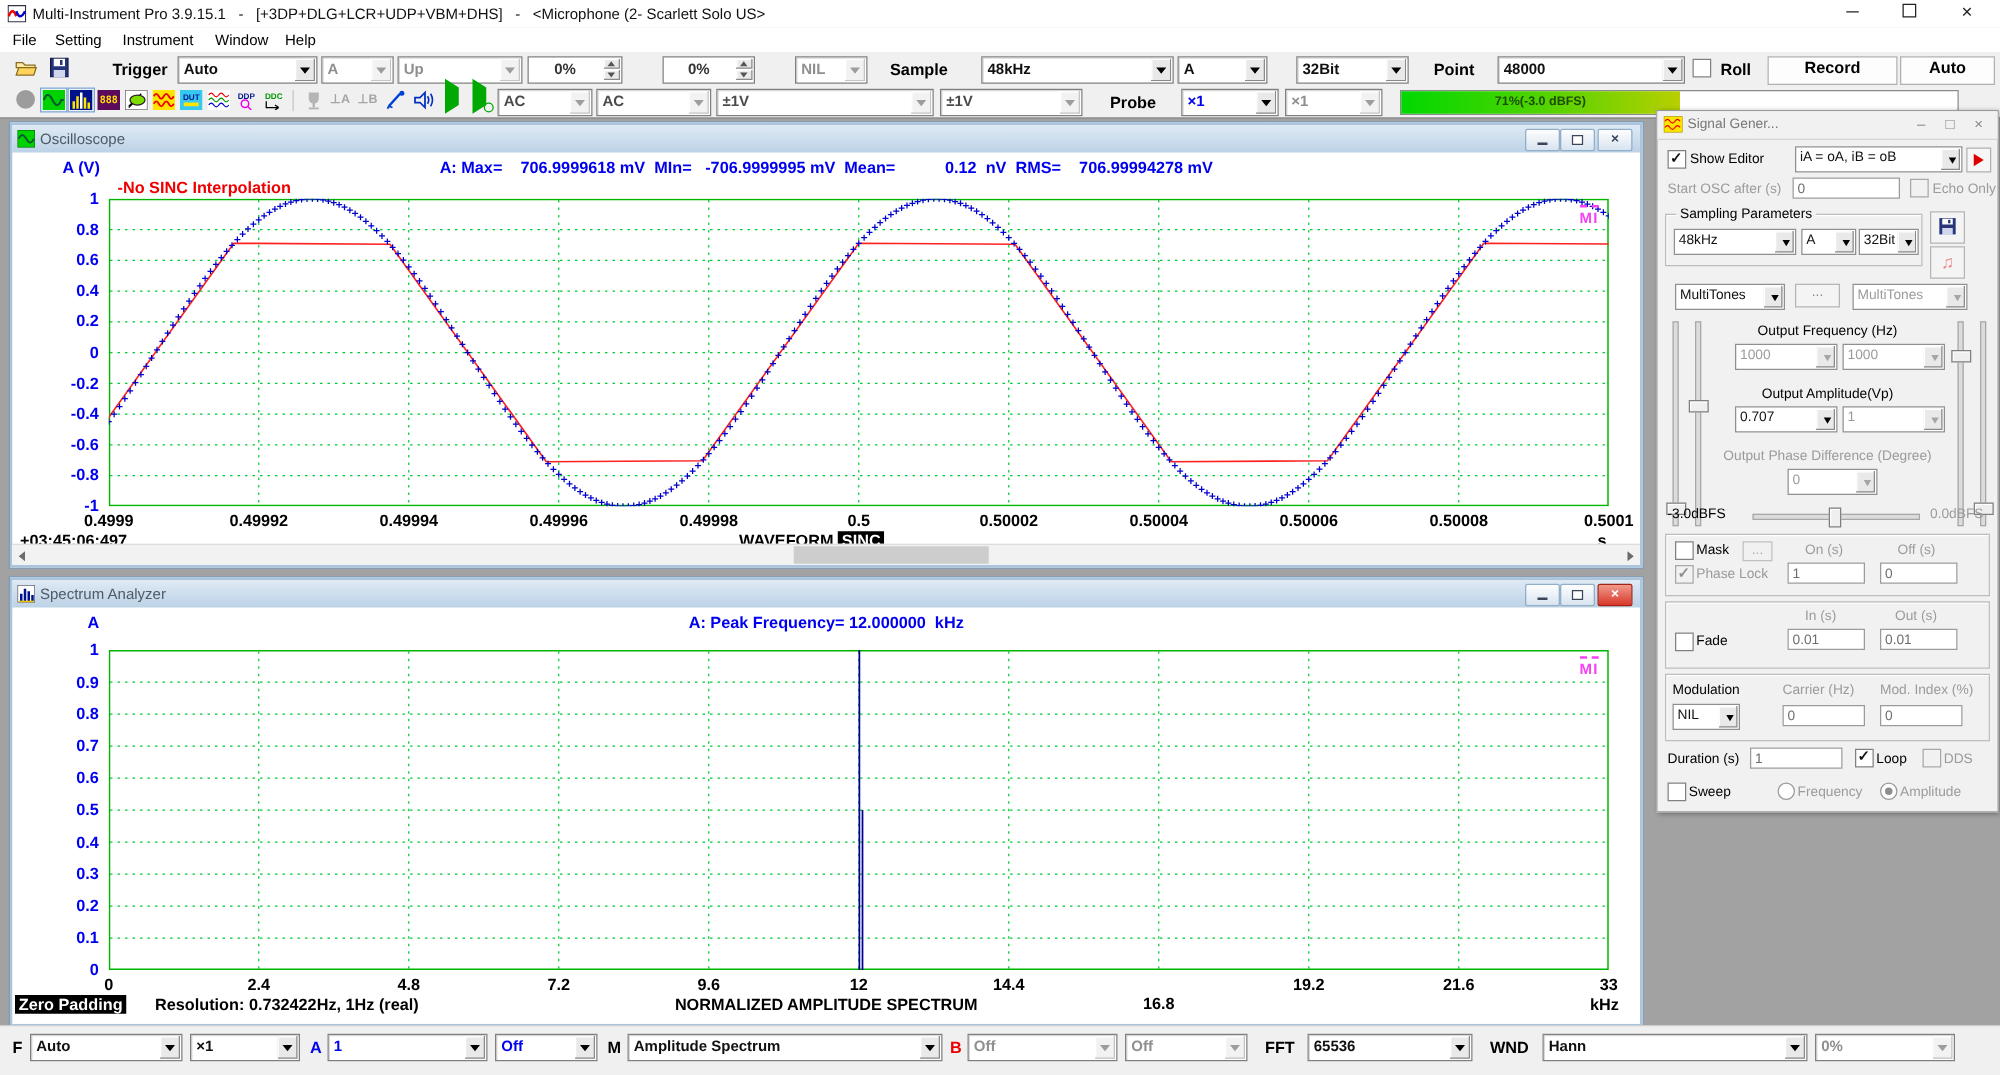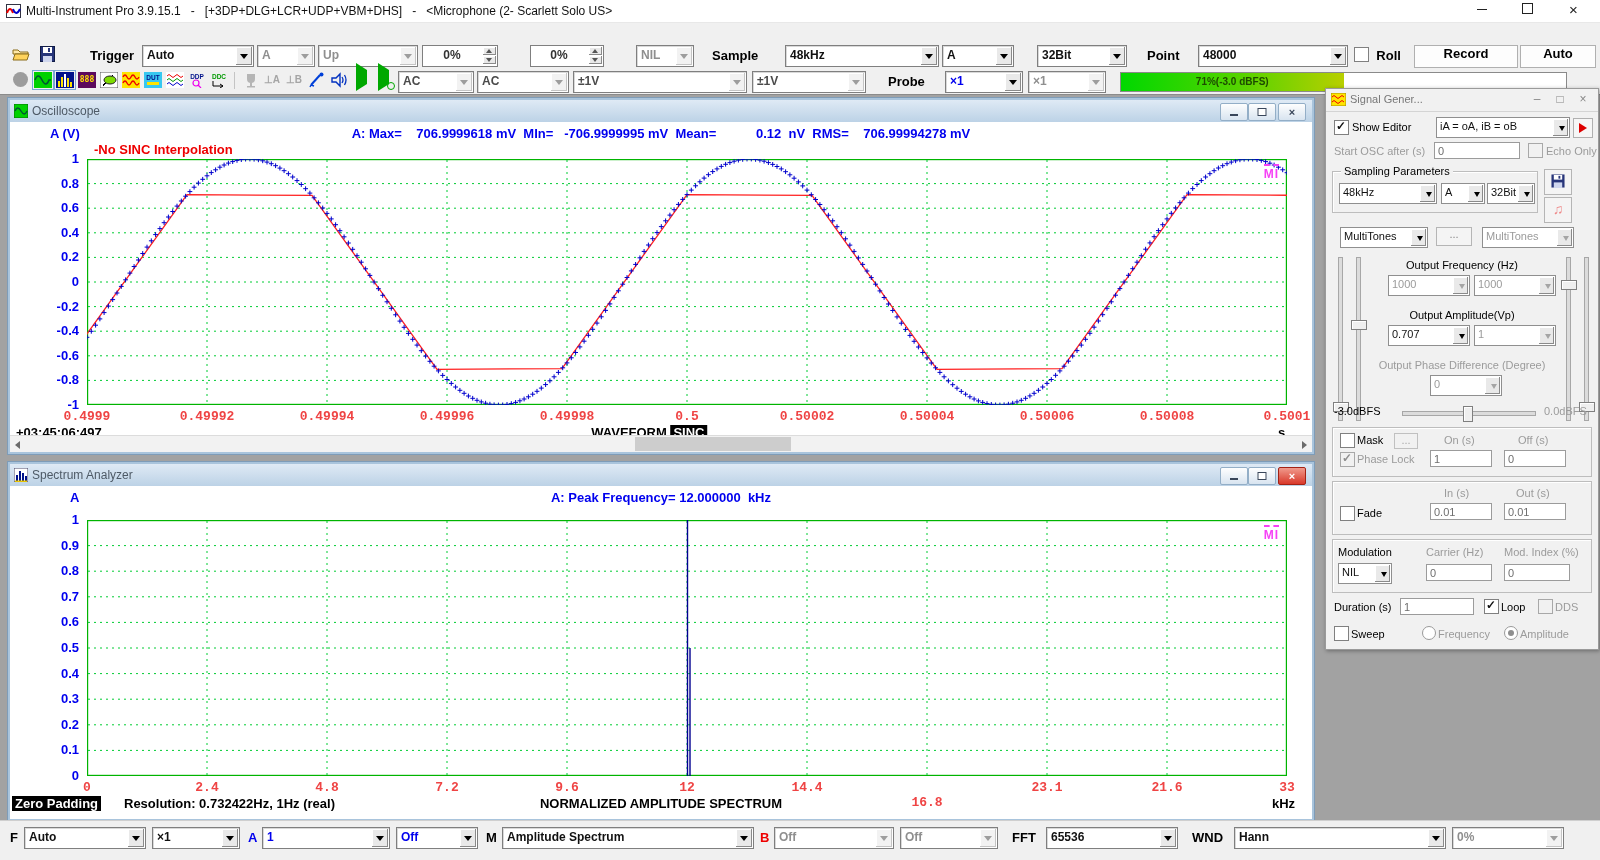--- a/index.html
+++ b/index.html
@@ -64,21 +64,21 @@
   .wbtn.red{background:linear-gradient(#f09a8c,#d9382a);border-color:#a32214;}
   .gl.min{width:8px;height:2px;background:#39465a;margin-top:3px;}
   .gl.res{width:7px;height:6px;border:1px solid #39465a;background:#fff;}
   .gl.cls{width:auto;height:auto;color:#39465a;font-weight:bold;font-size:11px;line-height:9px;}
   .wbtn.red .gl.cls{color:#fff;}
 
   
   .plotbox{position:absolute;background:#fff;}
   .yticks span,.xticks span{font-weight:bold;font-size:13px;white-space:nowrap;}
   .yticks span{color:#0000ee;}
-  .xticks span{color:#ef4444;font-family:Liberation Mono, monospace;}
+  .xticks span{color:#000000;}
   .bluestat{position:absolute;color:#0000ee;font-weight:bold;font-size:13px;white-space:pre;}
   .tagblk{display:inline-block;background:#000;color:#fff;font-weight:bold;font-size:13px;padding:0 3px;}
   .wm{position:absolute;right:8px;top:5px;color:#f641f6;font-weight:bold;font-size:12px;letter-spacing:1px;border-top:2px dashed #f641f6;padding-top:1px;}
   .scrollbar{position:absolute;left:0;right:0;bottom:0;height:16px;background:#f2f2f2;border-top:1px solid #dcdcdc;}
   .scr-arrow{position:absolute;top:0;width:17px;height:16px;background:#f2f2f2;}
   .scr-arrow::after{content:"";position:absolute;top:5px;border:4px solid transparent;}
   .scr-arrow.l::after{left:5px;border-right:5px solid #6b6b6b;border-left:none;}
   .scr-arrow.r::after{left:7px;border-left:5px solid #6b6b6b;border-right:none;}
   .scr-thumb{position:absolute;top:1px;height:14px;background:#cdcdcd;}
 
@@ -122,20 +122,27 @@
       <rect x="0.5" y="0.5" width="14" height="13" fill="#fff" stroke="#334"></rect>
       <path d="M1 9 Q4 1 7 9" stroke="#e00" fill="none" stroke-width="2"></path>
       <path d="M7 5 Q10 13 14 5" stroke="#00c" fill="none" stroke-width="2"></path>
     </svg>
     <span class="ttext">Multi-Instrument Pro 3.9.15.1   -   [+3DP+DLG+LCR+UDP+VBM+DHS]   -   &lt;Microphone (2- Scarlett Solo US&gt;</span>
     <span class="sysbtn" style="right:96px"><span class="gl min" style="display:inline-block;width:10px;height:1px;background:#222;vertical-align:4px"></span></span>
     <span class="sysbtn" style="right:50px"><span style="display:inline-block;width:9px;height:9px;border:1px solid #222;vertical-align:0px"></span></span>
     <span class="sysbtn" style="right:4px;font-size:15px">×</span>
   </div>
 
+  <div id="menubar">
+    <span class="menuitem" style="left:4px">File</span>
+    <span class="menuitem" style="left:38px">Setting</span>
+    <span class="menuitem" style="left:92px">Instrument</span>
+    <span class="menuitem" style="left:166px">Window</span>
+    <span class="menuitem" style="left:222px">Help</span>
+  </div>
 
   <div id="tb1" class="toolbar">
     <svg class="abs" style="left:12px;top:5px" width="18" height="15" viewBox="0 0 18 15">
       <path d="M1 3 h5 l2 2 h8 v2 h-15 z" fill="#ffe9a8" stroke="#8a6d1a"></path>
       <path d="M1 13 L3 7 h14 l-2 6 z" fill="#ffd35c" stroke="#8a6d1a"></path>
     </svg>
     <svg class="abs" style="left:40px;top:4px" width="15" height="16" viewBox="0 0 15 16">
       <rect x="0.5" y="0.5" width="14" height="15" fill="#27357a" stroke="#101b45"></rect>
       <rect x="3" y="1" width="9" height="6" fill="#fff"></rect>
       <rect x="8" y="2" width="2" height="4" fill="#27357a"></rect>
@@ -460,21 +467,21 @@
         </div>
         <div class="xticks abs" id="spec-xticks" style="left:77px;top:294px;width:1200px;height:14px">
             <span style="position: absolute; left: 0px; transform: translateX(-50%); top: 0px;">0</span>
             <span style="position: absolute; left: 120px; transform: translateX(-50%); top: 0px;">2.4</span>
             <span style="position: absolute; left: 240px; transform: translateX(-50%); top: 0px;">4.8</span>
             <span style="position: absolute; left: 360px; transform: translateX(-50%); top: 0px;">7.2</span>
             <span style="position: absolute; left: 480px; transform: translateX(-50%); top: 0px;">9.6</span>
             <span style="position: absolute; left: 600px; transform: translateX(-50%); top: 0px;">12</span>
             <span style="position: absolute; left: 720px; transform: translateX(-50%); top: 0px;">14.4</span>
             <span style="position: absolute; left: 840px; transform: translateX(-50%); top: 15px;">16.8</span>
-            <span style="position: absolute; left: 960px; transform: translateX(-50%); top: 0px;">23.1</span>
+            <span style="position: absolute; left: 960px; transform: translateX(-50%); top: 0px;">19.2</span>
             <span style="position: absolute; left: 1080px; transform: translateX(-50%); top: 0px;">21.6</span>
             <span style="position: absolute; left: 1200px; transform: translateX(-50%); top: 0px;">33</span>
           </div>
         <div class="abs" style="left:0;top:310px;width:100%;height:16px">
           <span class="tagblk abs" style="left:2px">Zero Padding</span>
           <span class="abs" style="left:114px;font-weight:bold;font-size:13px">Resolution: 0.732422Hz, 1Hz (real)</span>
           <span class="abs" style="left:50%;transform:translateX(-50%);font-weight:bold;font-size:13px">NORMALIZED AMPLITUDE SPECTRUM</span>
           <span class="abs" style="left:1262px;font-weight:bold;font-size:13px">kHz</span>
         </div>
       </div>

